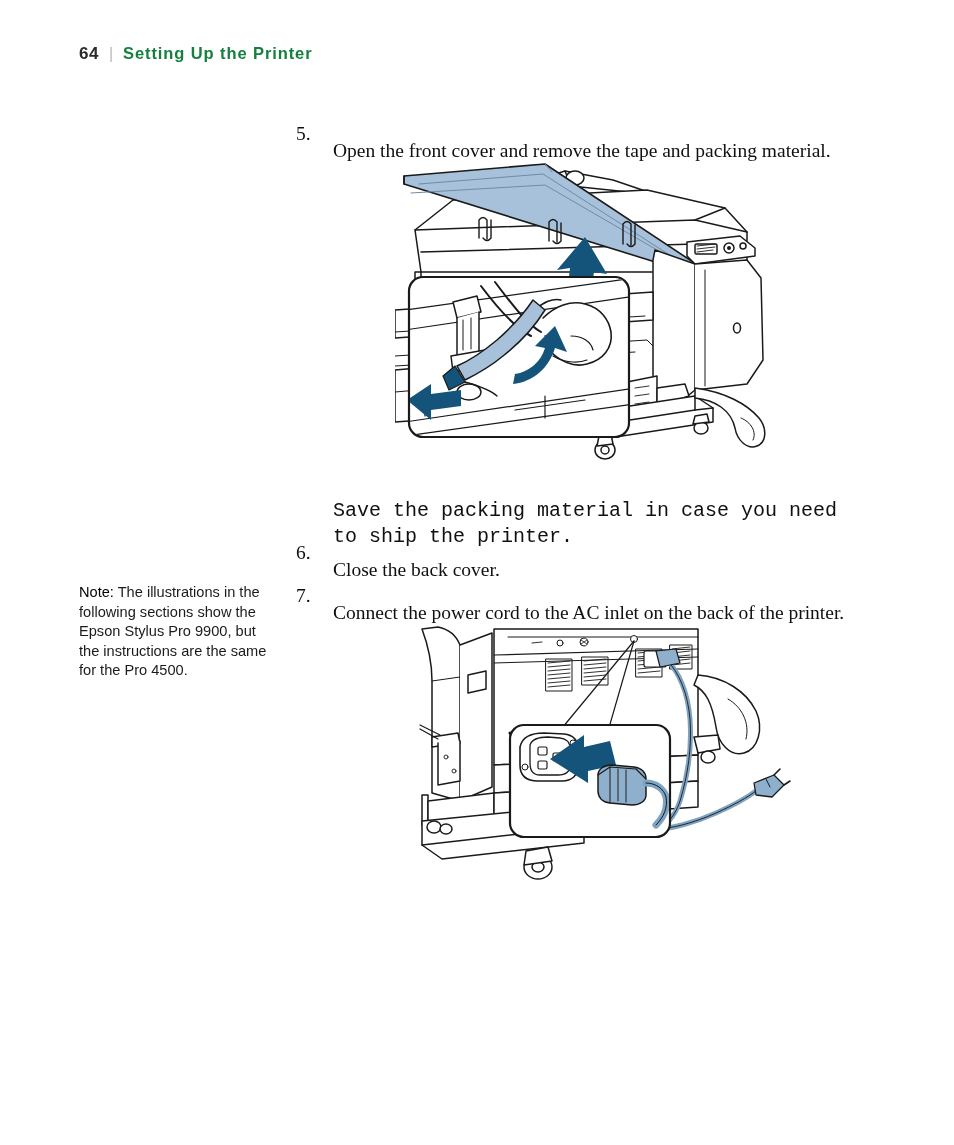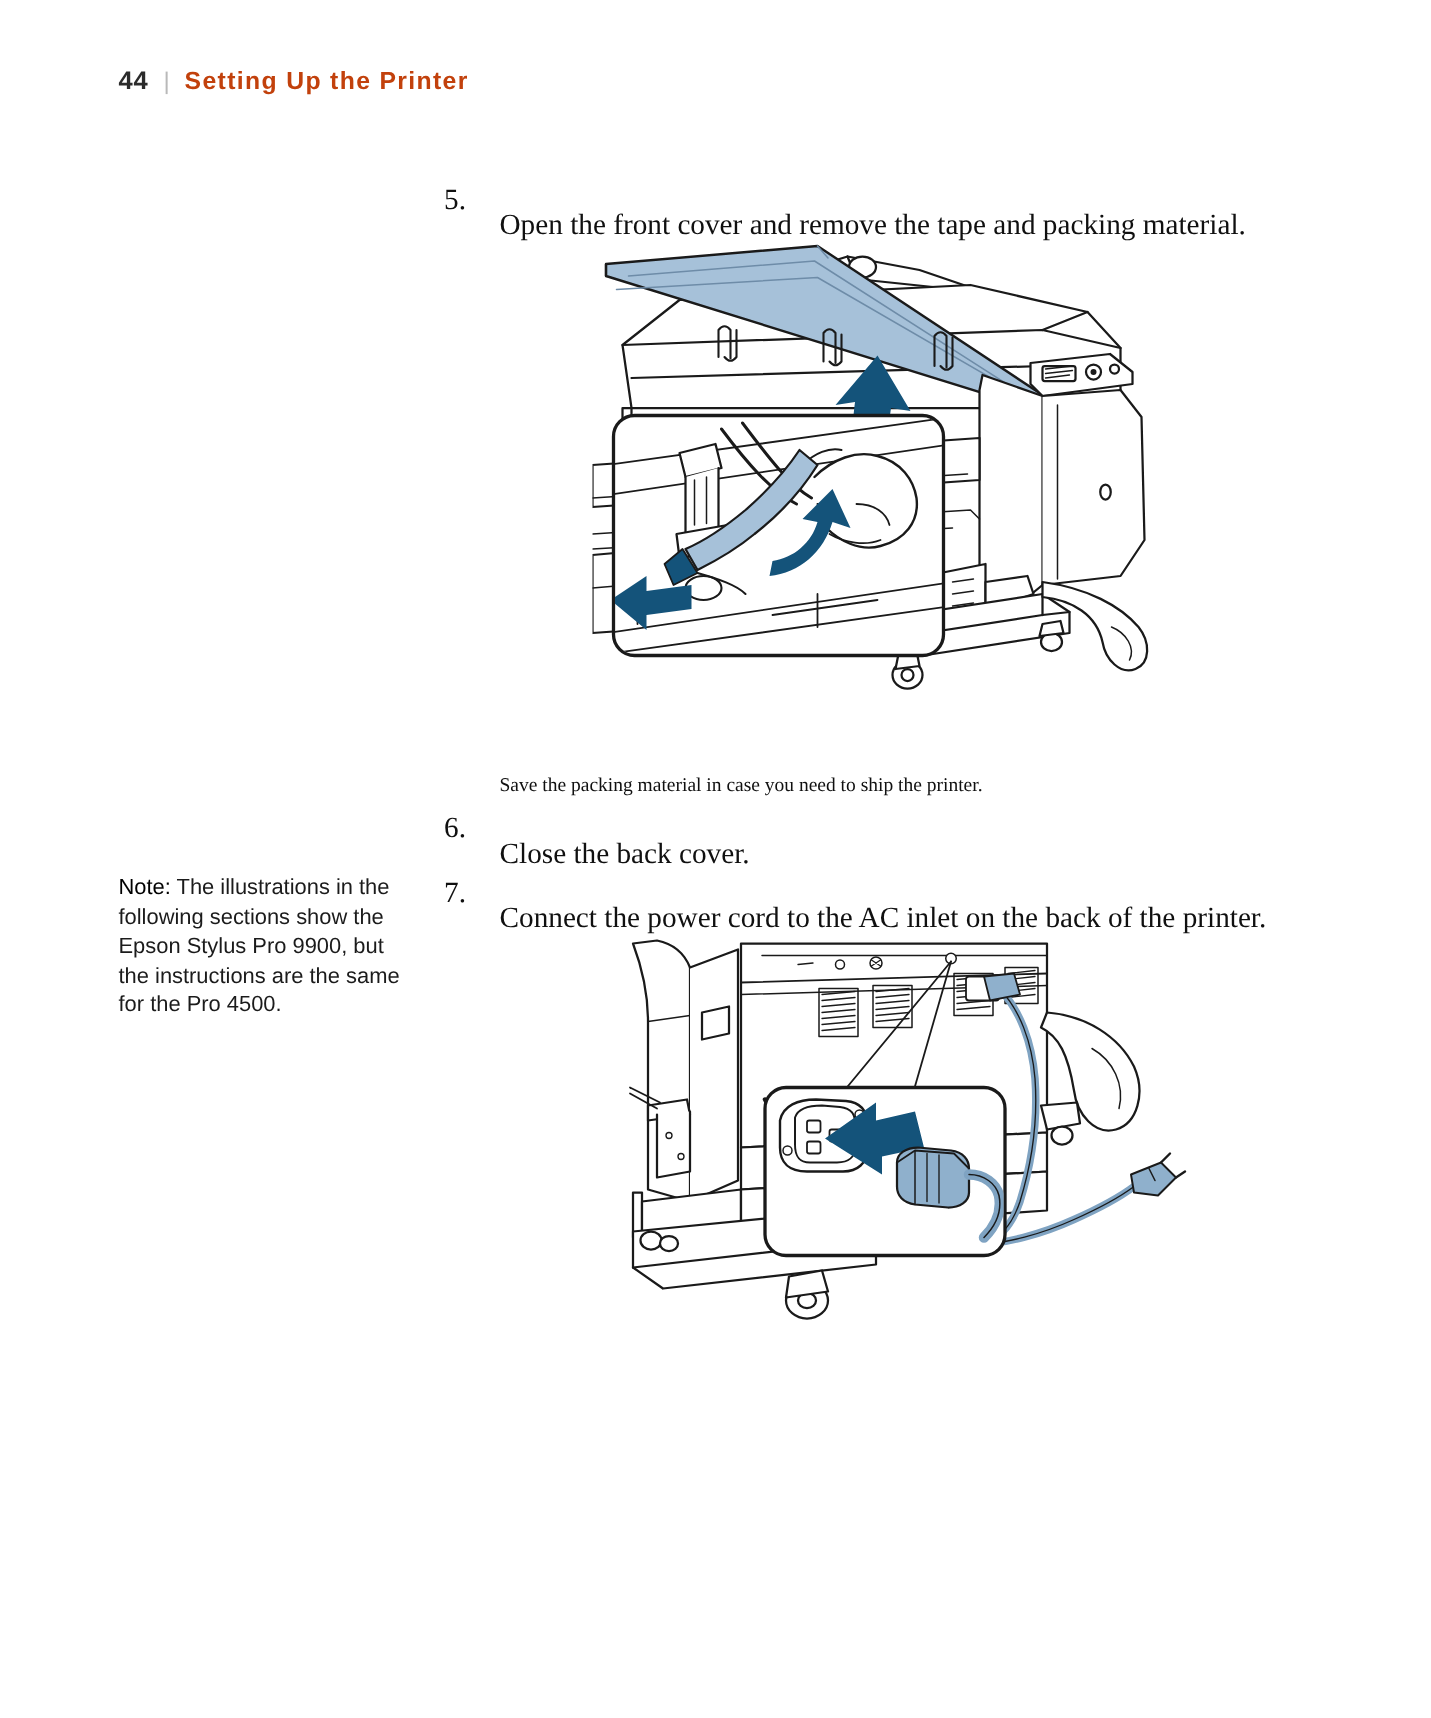--- a/index.html
+++ b/index.html
@@ -34,21 +34,21 @@
   }
   .header .sep {
     font-size: 16px;
     color: #b9b9b9;
     margin: 0 10px;
     font-weight: normal;
   }
   .header .htitle {
     font-size: 16.5px;
     font-weight: bold;
-    color: #c2410c;
+    color: #15803d;
     letter-spacing: 0.9px;
   }
 
   
   .sidenote {
     position: absolute;
     left: 79px;
     top: 583px;
     width: 190px;
     font-family: "Liberation Sans", sans-serif;
@@ -80,25 +80,24 @@
     width: 37px;
     flex: 0 0 37px;
   }
   .step .txt {
     flex: 1 1 auto;
     margin-top: 17px;
   }
   .para {
     position: absolute;
     left: 37px;
-    font-size: 13px;
+    font-size: 20px;
     line-height: 26px;
     color: #101010;
-    font-family: Liberation Serif, serif;
-    margin-top: 12px;
+    font-family: Liberation Mono, monospace;
   }
 
   #step5  { left: 0;  top: 121px; width: 560px; }
   #savepara { top: 498px; width: 520px; }
   #step6  { left: 0;  top: 540px; width: 520px; }
   #step7  { left: 0;  top: 583px; width: 560px; }
 
   
   .figure {
     position: absolute;
@@ -106,21 +105,21 @@
   #figure-front-cover { left: 395px; top: 160px; width: 400px; height: 325px; }
   #figure-power-cord  { left: 398px; top: 615px; width: 400px; height: 285px; }
   .figure svg { display: block; }
 </style>
 </head>
 <body>
 
 <div class="page">
 
   <div class="header">
-    <span class="pagenum">44</span>
+    <span class="pagenum">64</span>
     <span class="sep">|</span>
     <span class="htitle">Setting Up the Printer</span>
   </div>
 
   <div class="sidenote">
     <span class="note-label">Note:</span><span> The illustrations in the following sections show the Epson Stylus Pro 9900, but the instructions are the same for the Pro 4500.</span>
   </div>
 
   <div class="body-col">
 

